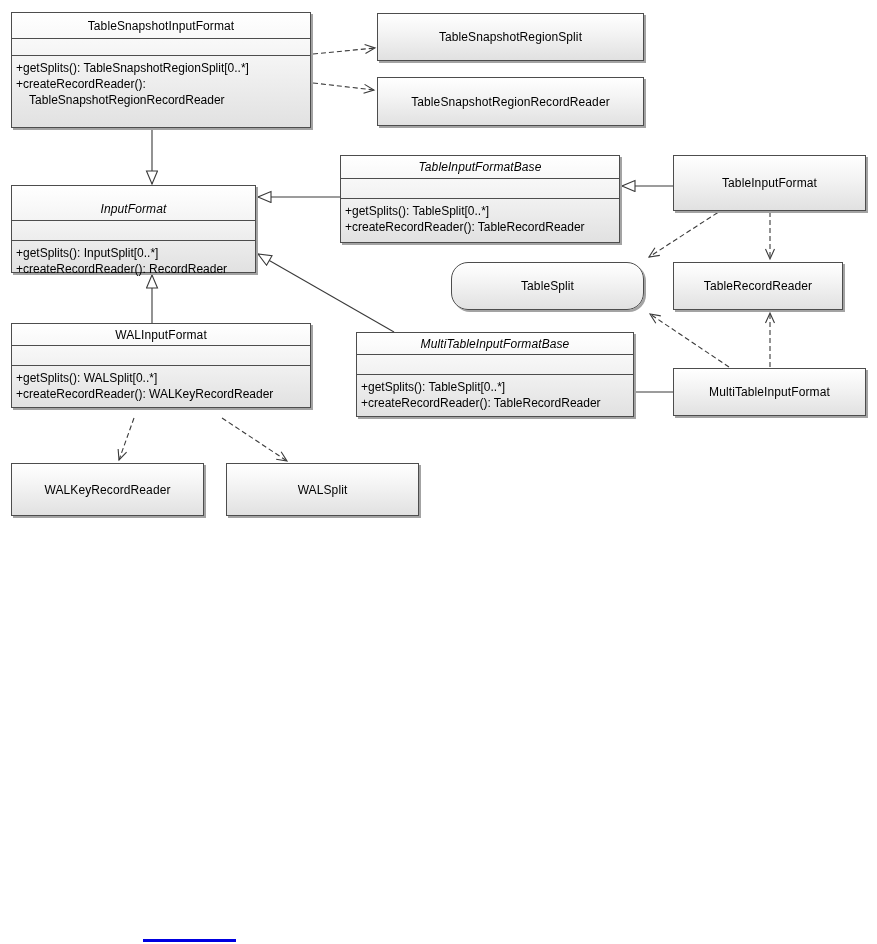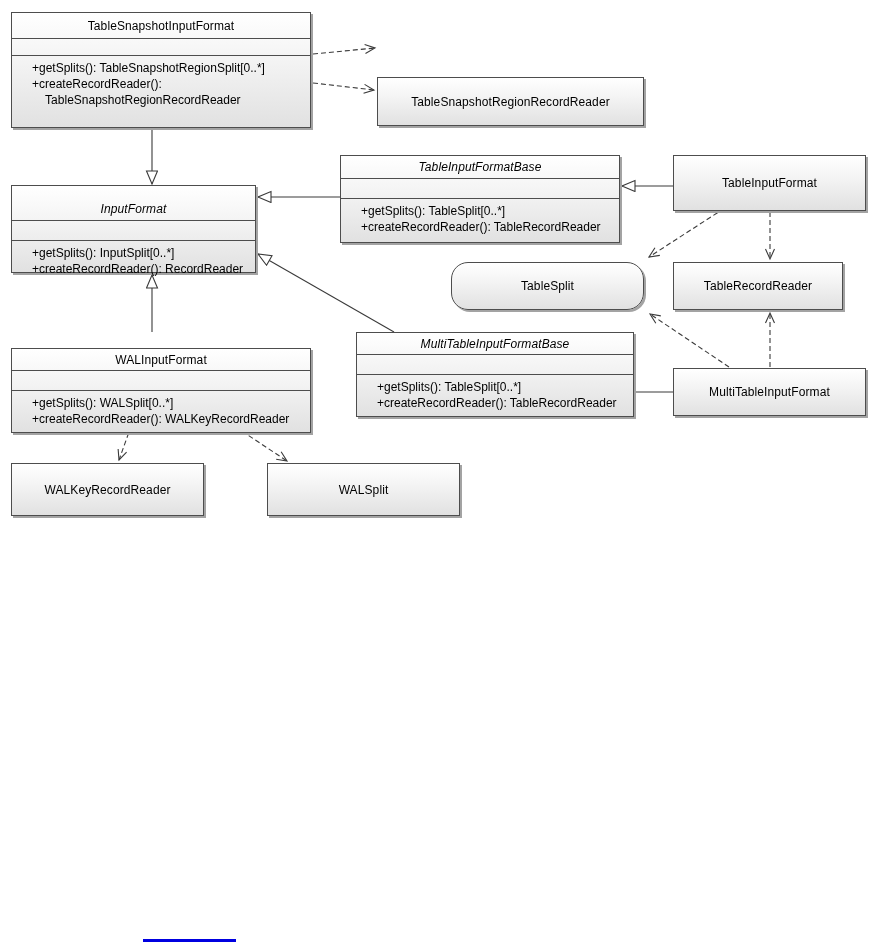--- a/index.html
+++ b/index.html
@@ -60,21 +60,21 @@
   }
   .class-box.abstract .class-title {
     font-style: italic;
     text-align: right;
   }
   .class-attrs {
     box-sizing: border-box;
     border-bottom: 1px solid #4d4d4d;
   }
   .class-methods {
-    padding: 4px 4px 0 20px;
+    padding: 4px 4px 0 4px;
   }
   .class-methods div {
     white-space: pre;
     line-height: 16px;
   }
   #footer-link-underline {
     position: absolute;
     left: 143px;
     top: 939px;
     width: 93px;
@@ -114,20 +114,23 @@
   <div id="footer-link-underline" style="background: rgb(0, 0, 224);"></div>
 <div class="class-box" style="left: 11px; top: 12px; width: 300px; height: 116px;">
       <div class="class-title" style="height: 26px;">TableSnapshotInputFormat</div>
       <div class="class-attrs" style="height: 17px;"></div>
       <div class="class-methods">
         <div>+getSplits(): TableSnapshotRegionSplit[0..*]</div>
         <div>+createRecordReader():</div>
         <div>    TableSnapshotRegionRecordReader</div>
       </div>
     </div>
+    <div class="class-box simple" style="left: 377px; top: 13px; width: 267px; height: 48px;">
+      <div class="class-title">TableSnapshotRegionSplit</div>
+    </div>
     <div class="class-box simple" style="left: 377px; top: 77px; width: 267px; height: 49px;">
       <div class="class-title">TableSnapshotRegionRecordReader</div>
     </div>
     <div class="class-box abstract" style="left: 11px; top: 185px; width: 245px; height: 88px;">
       <div class="class-title" style="height: 23px; margin-top: 12px;">InputFormat</div>
       <div class="class-attrs" style="height: 20px;"></div>
       <div class="class-methods">
         <div>+getSplits(): InputSplit[0..*]</div>
         <div>+createRecordReader(): RecordReader</div>
       </div>
@@ -142,21 +145,21 @@
     </div>
     <div class="class-box simple" style="left: 673px; top: 155px; width: 193px; height: 56px;">
       <div class="class-title">TableInputFormat</div>
     </div>
     <div class="class-box simple" style="left: 451px; top: 262px; width: 193px; height: 48px; border-radius: 17px;">
       <div class="class-title">TableSplit</div>
     </div>
     <div class="class-box simple" style="left: 673px; top: 262px; width: 170px; height: 48px;">
       <div class="class-title">TableRecordReader</div>
     </div>
-    <div class="class-box" style="left: 11px; top: 348px; width: 300px; height: 85px;">
+    <div class="class-box" style="left: 11px; top: 323px; width: 300px; height: 85px;">
       <div class="class-title" style="height: 22px;">WALInputFormat</div>
       <div class="class-attrs" style="height: 20px;"></div>
       <div class="class-methods">
         <div>+getSplits(): WALSplit[0..*]</div>
         <div>+createRecordReader(): WALKeyRecordReader</div>
       </div>
     </div>
     <div class="class-box abstract" style="left: 340px; top: 332px; width: 278px; height: 85px; margin-left: 16px;">
       <div class="class-title" style="height: 22px;">MultiTableInputFormatBase</div>
       <div class="class-attrs" style="height: 20px;"></div>
@@ -164,16 +167,16 @@
         <div>+getSplits(): TableSplit[0..*]</div>
         <div>+createRecordReader(): TableRecordReader</div>
       </div>
     </div>
     <div class="class-box simple" style="left: 673px; top: 368px; width: 193px; height: 48px;">
       <div class="class-title">MultiTableInputFormat</div>
     </div>
     <div class="class-box simple" style="left: 11px; top: 463px; width: 193px; height: 53px;">
       <div class="class-title">WALKeyRecordReader</div>
     </div>
-    <div class="class-box simple" style="left: 226px; top: 463px; width: 193px; height: 53px; margin-left: 41px;">
+    <div class="class-box simple" style="left: 226px; top: 463px; width: 193px; height: 53px;">
       <div class="class-title">WALSplit</div>
     </div>
   </div>
 
 </body></html>

